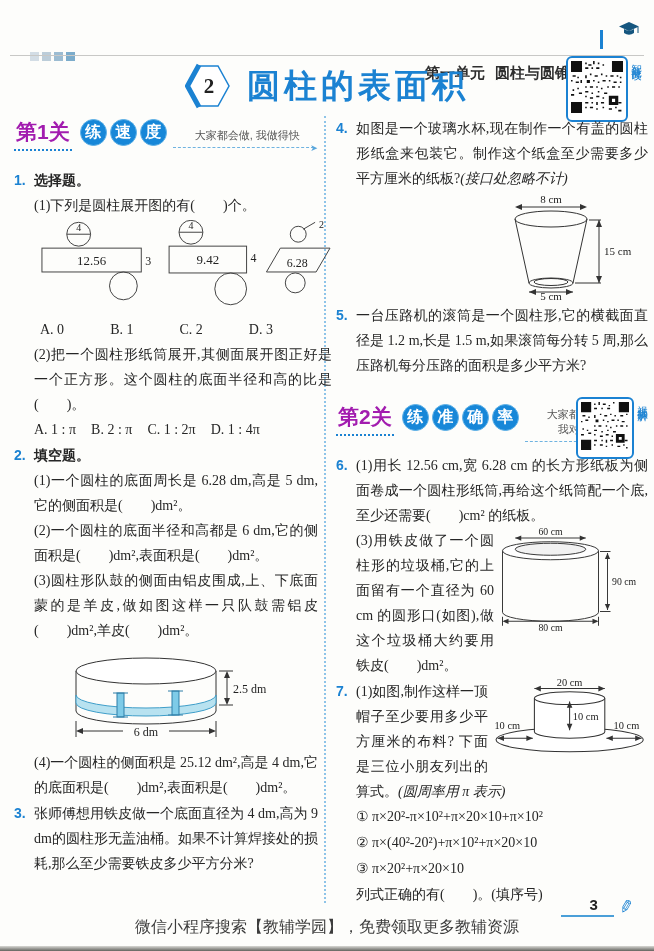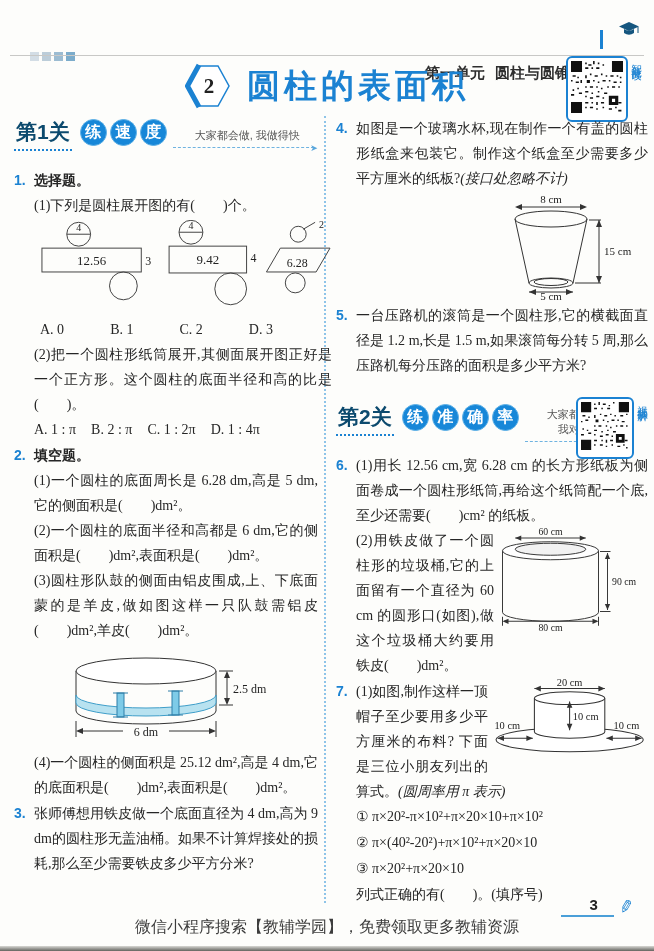--- a/index.html
+++ b/index.html
@@ -45,21 +45,21 @@
               font-family: "Liberation Sans", sans-serif; letter-spacing: 2px; line-height: 1.1; }
 
   
   .columns { position: absolute; top: 116px; left: 14px; right: 6px; bottom: 48px; display: flex; }
   .col-left  { width: 312px; padding-right: 6px; border-right: 2px dotted #8ec4e8; }
   .col-right { flex: 1; padding-left: 10px; position: relative; }
 
   
   .sec { display: flex; align-items: flex-start; margin: 2px 0 10px; position: relative; min-height: 40px; }
   .sec-badge { font-family: "Liberation Sans", sans-serif; font-size: 21px; font-weight: bold;
-               color: #0c4a6e; border-bottom: 2px dotted #1b82d2; padding: 0 2px 3px; white-space: nowrap; }
+               color: #a21caf; border-bottom: 2px dotted #1b82d2; padding: 0 2px 3px; white-space: nowrap; }
   .sec-circles { display: flex; gap: 3px; margin: 0 6px 0 8px; padding-top: 1px; }
   .sec-circle { width: 27px; height: 27px; border-radius: 50%; background: #1787d8; color: #fff;
                 font-family: "Liberation Sans", sans-serif; font-weight: bold; font-size: 16px;
                 display: flex; align-items: center; justify-content: center; border: 1px solid #5db0e6; }
   .sec-tag { font-size: 11px; color: #555; font-family: "Liberation Sans", sans-serif;
              border-bottom: 1px dashed #6fb3e0; padding: 10px 14px 4px 22px; position: relative; line-height: 1.35; }
   .sec-tag .arrow { position: absolute; right: -4px; bottom: -7px; color: #5aa7dc; font-size: 9px; }
   .sec-tag .tag2 { text-align: right; }
   .sec2 .sec-tag { padding-top: 4px; max-width: 96px; }
   .sec-qr { position: absolute; right: 0; top: -6px; display: flex; gap: 2px; }
@@ -364,21 +364,21 @@
                 <polygon points="146,33 142.5,41 149.5,41"></polygon>
                   <polygon points="146,109 142.5,101 149.5,101"></polygon>
                 <polygon points="6,124 14,120.5 14,127.5"></polygon>
                   <polygon points="134,124 126,120.5 126,127.5"></polygon>
               </g>
               <text x="70" y="9" font-size="13" text-anchor="middle">60 cm</text>
               <text x="152" y="76" font-size="13">90 cm</text>
               <text x="70" y="137" font-size="13" text-anchor="middle">80 cm</text>
             </svg>
           </span>
-          <p>(2)用铁皮做了一个圆柱形的垃圾桶,它的上面留有一个直径为 60 cm 的圆形口(如图),做这个垃圾桶大约要用铁皮(　　)dm²。</p>
+          <p>(3)用铁皮做了一个圆柱形的垃圾桶,它的上面留有一个直径为 60 cm 的圆形口(如图),做这个垃圾桶大约要用铁皮(　　)dm²。</p>
         </div>
       </div>
     </div>
 
     <div class="q">
       <span class="qnum">7.</span>
       <div class="qbody">
         <span class="fig-float">
           <svg width="156" height="80" viewBox="0 0 195 100">
             <g stroke="#333" fill="none" stroke-width="1.3">

